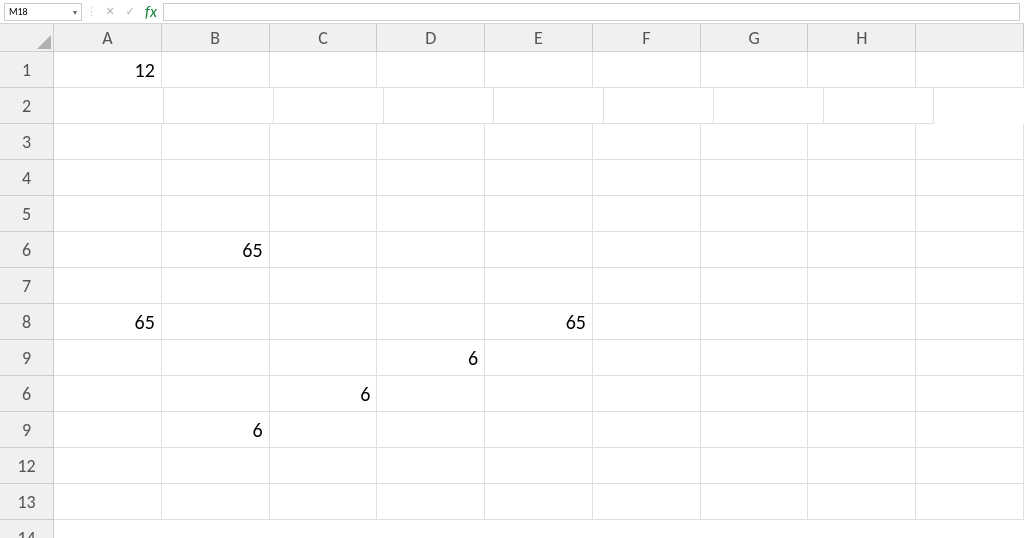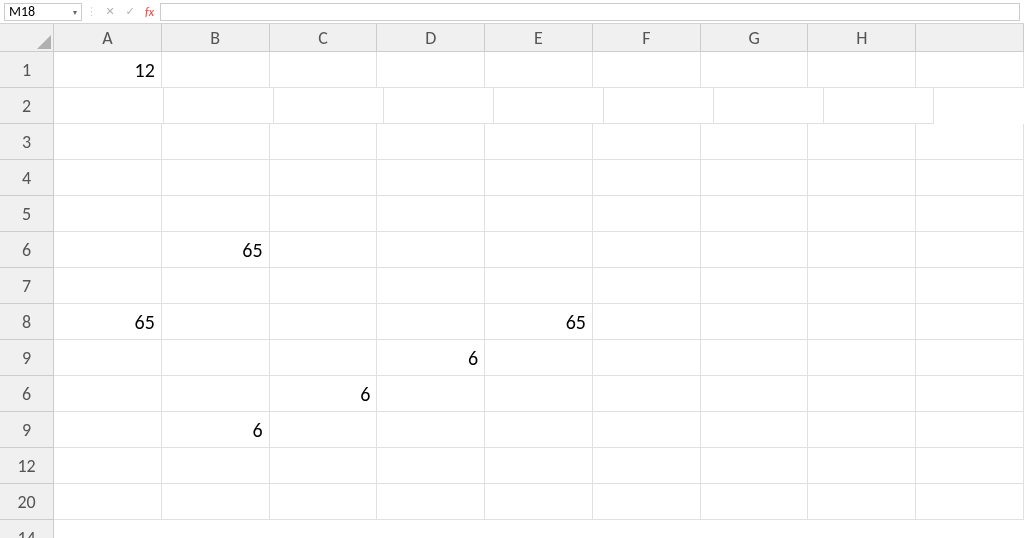--- a/index.html
+++ b/index.html
@@ -31,21 +31,21 @@
       height: 18px;
       font-size: 11px;
       border: 1px solid #cccccc;
       padding: 0 4px;
       background: #ffffff;
       display: flex;
       align-items: center;
       justify-content: space-between;
     }
     .name-box-text {
-      font-size: 14px;
+      font-size: 10px;
     }
     .name-box-dropdown {
       font-size: 8px;
       color: #666;
     }
     .fb-sep {
       color: #cccccc;
       font-size: 11px;
       padding: 0 2px;
     }
@@ -54,22 +54,22 @@
       height: 18px;
       display: flex;
       align-items: center;
       justify-content: center;
       font-size: 11px;
       color: #b0b0b0;
       cursor: pointer;
     }
     .fx-label {
       font-style: italic;
-      font-size: 12px;
-      color: #ef4444;
+      font-size: 16px;
+      color: #15803d;
       padding: 0 4px;
     }
     .formula-input {
       flex: 1;
       height: 18px;
       border: 1px solid #cccccc;
       font-size: 12px;
       padding: 0 4px;
       outline: none;
     }
@@ -212,21 +212,21 @@
     <div class="row-header">3</div>
     <div class="row-header">4</div>
     <div class="row-header">5</div>
     <div class="row-header">6</div>
     <div class="row-header">7</div>
     <div class="row-header">8</div>
     <div class="row-header">9</div>
     <div class="row-header">6</div>
     <div class="row-header">9</div>
     <div class="row-header">12</div>
-    <div class="row-header">20</div>
+    <div class="row-header">13</div>
     <div class="row-header">14</div>
   </div>
 
   <div class="cells">
     <div class="row">
       <div class="cell">12</div>
       <div class="cell"></div>
       <div class="cell"></div>
       <div class="cell"></div>
       <div class="cell"></div>

